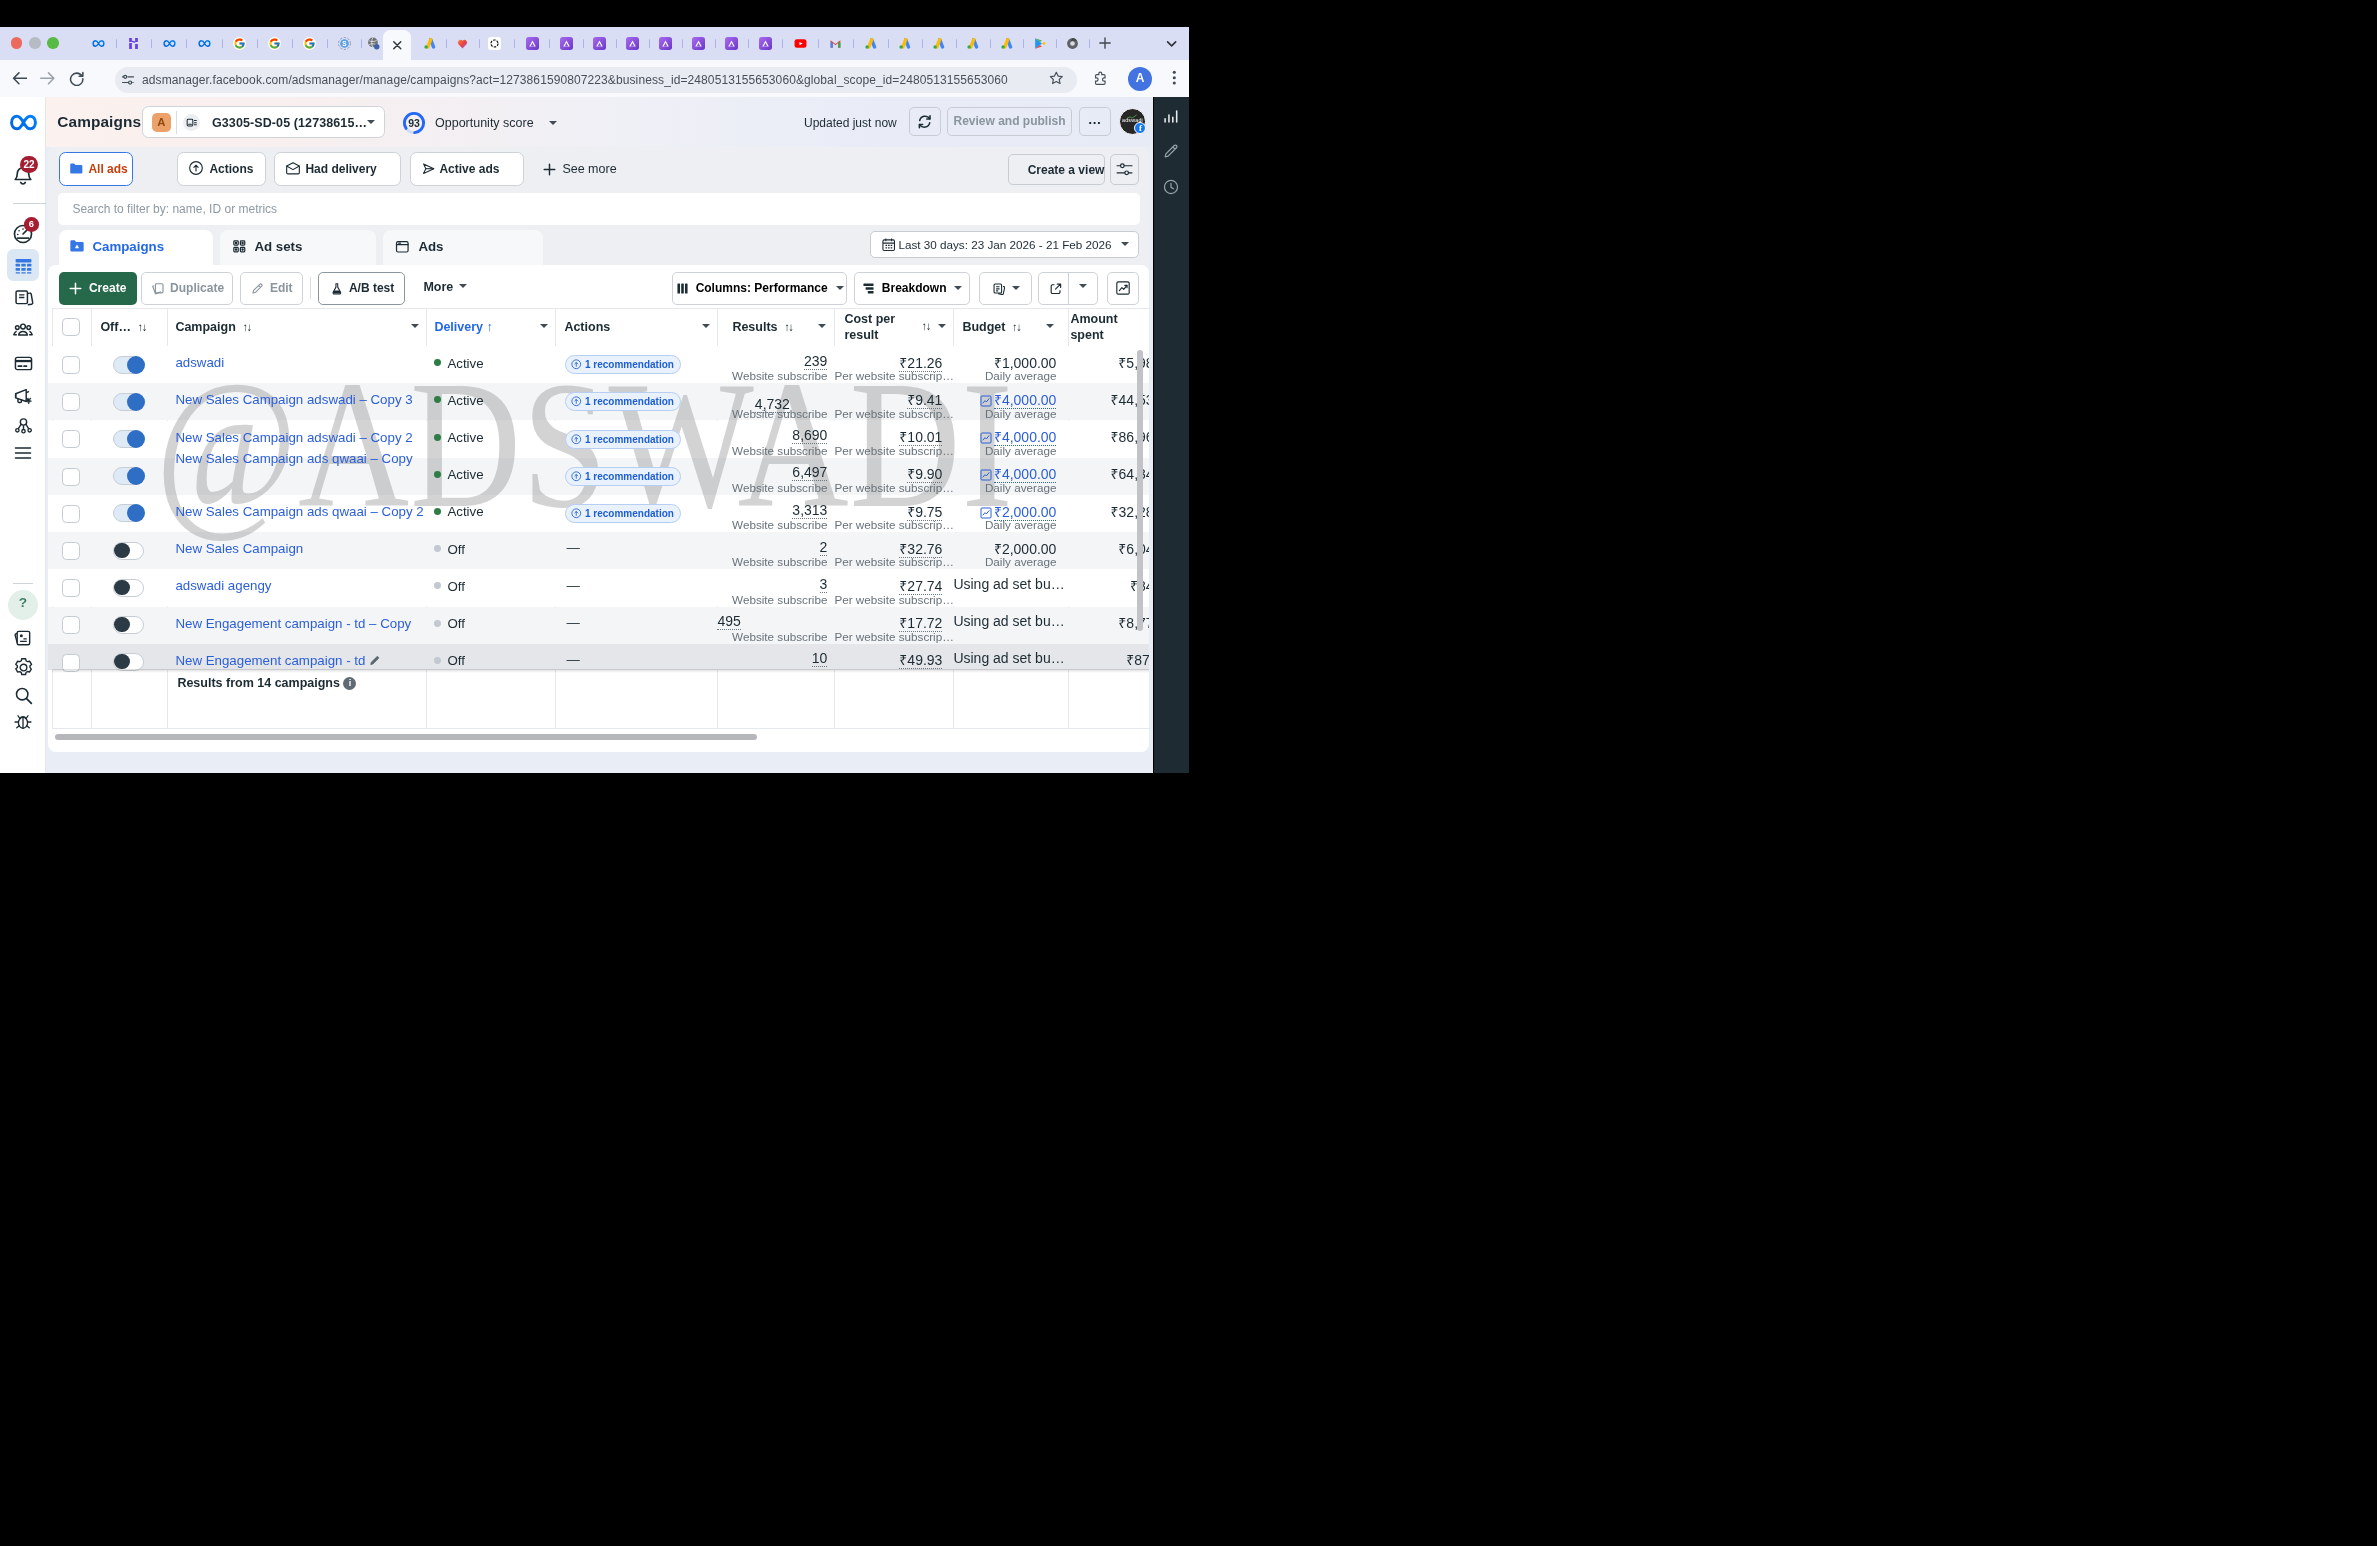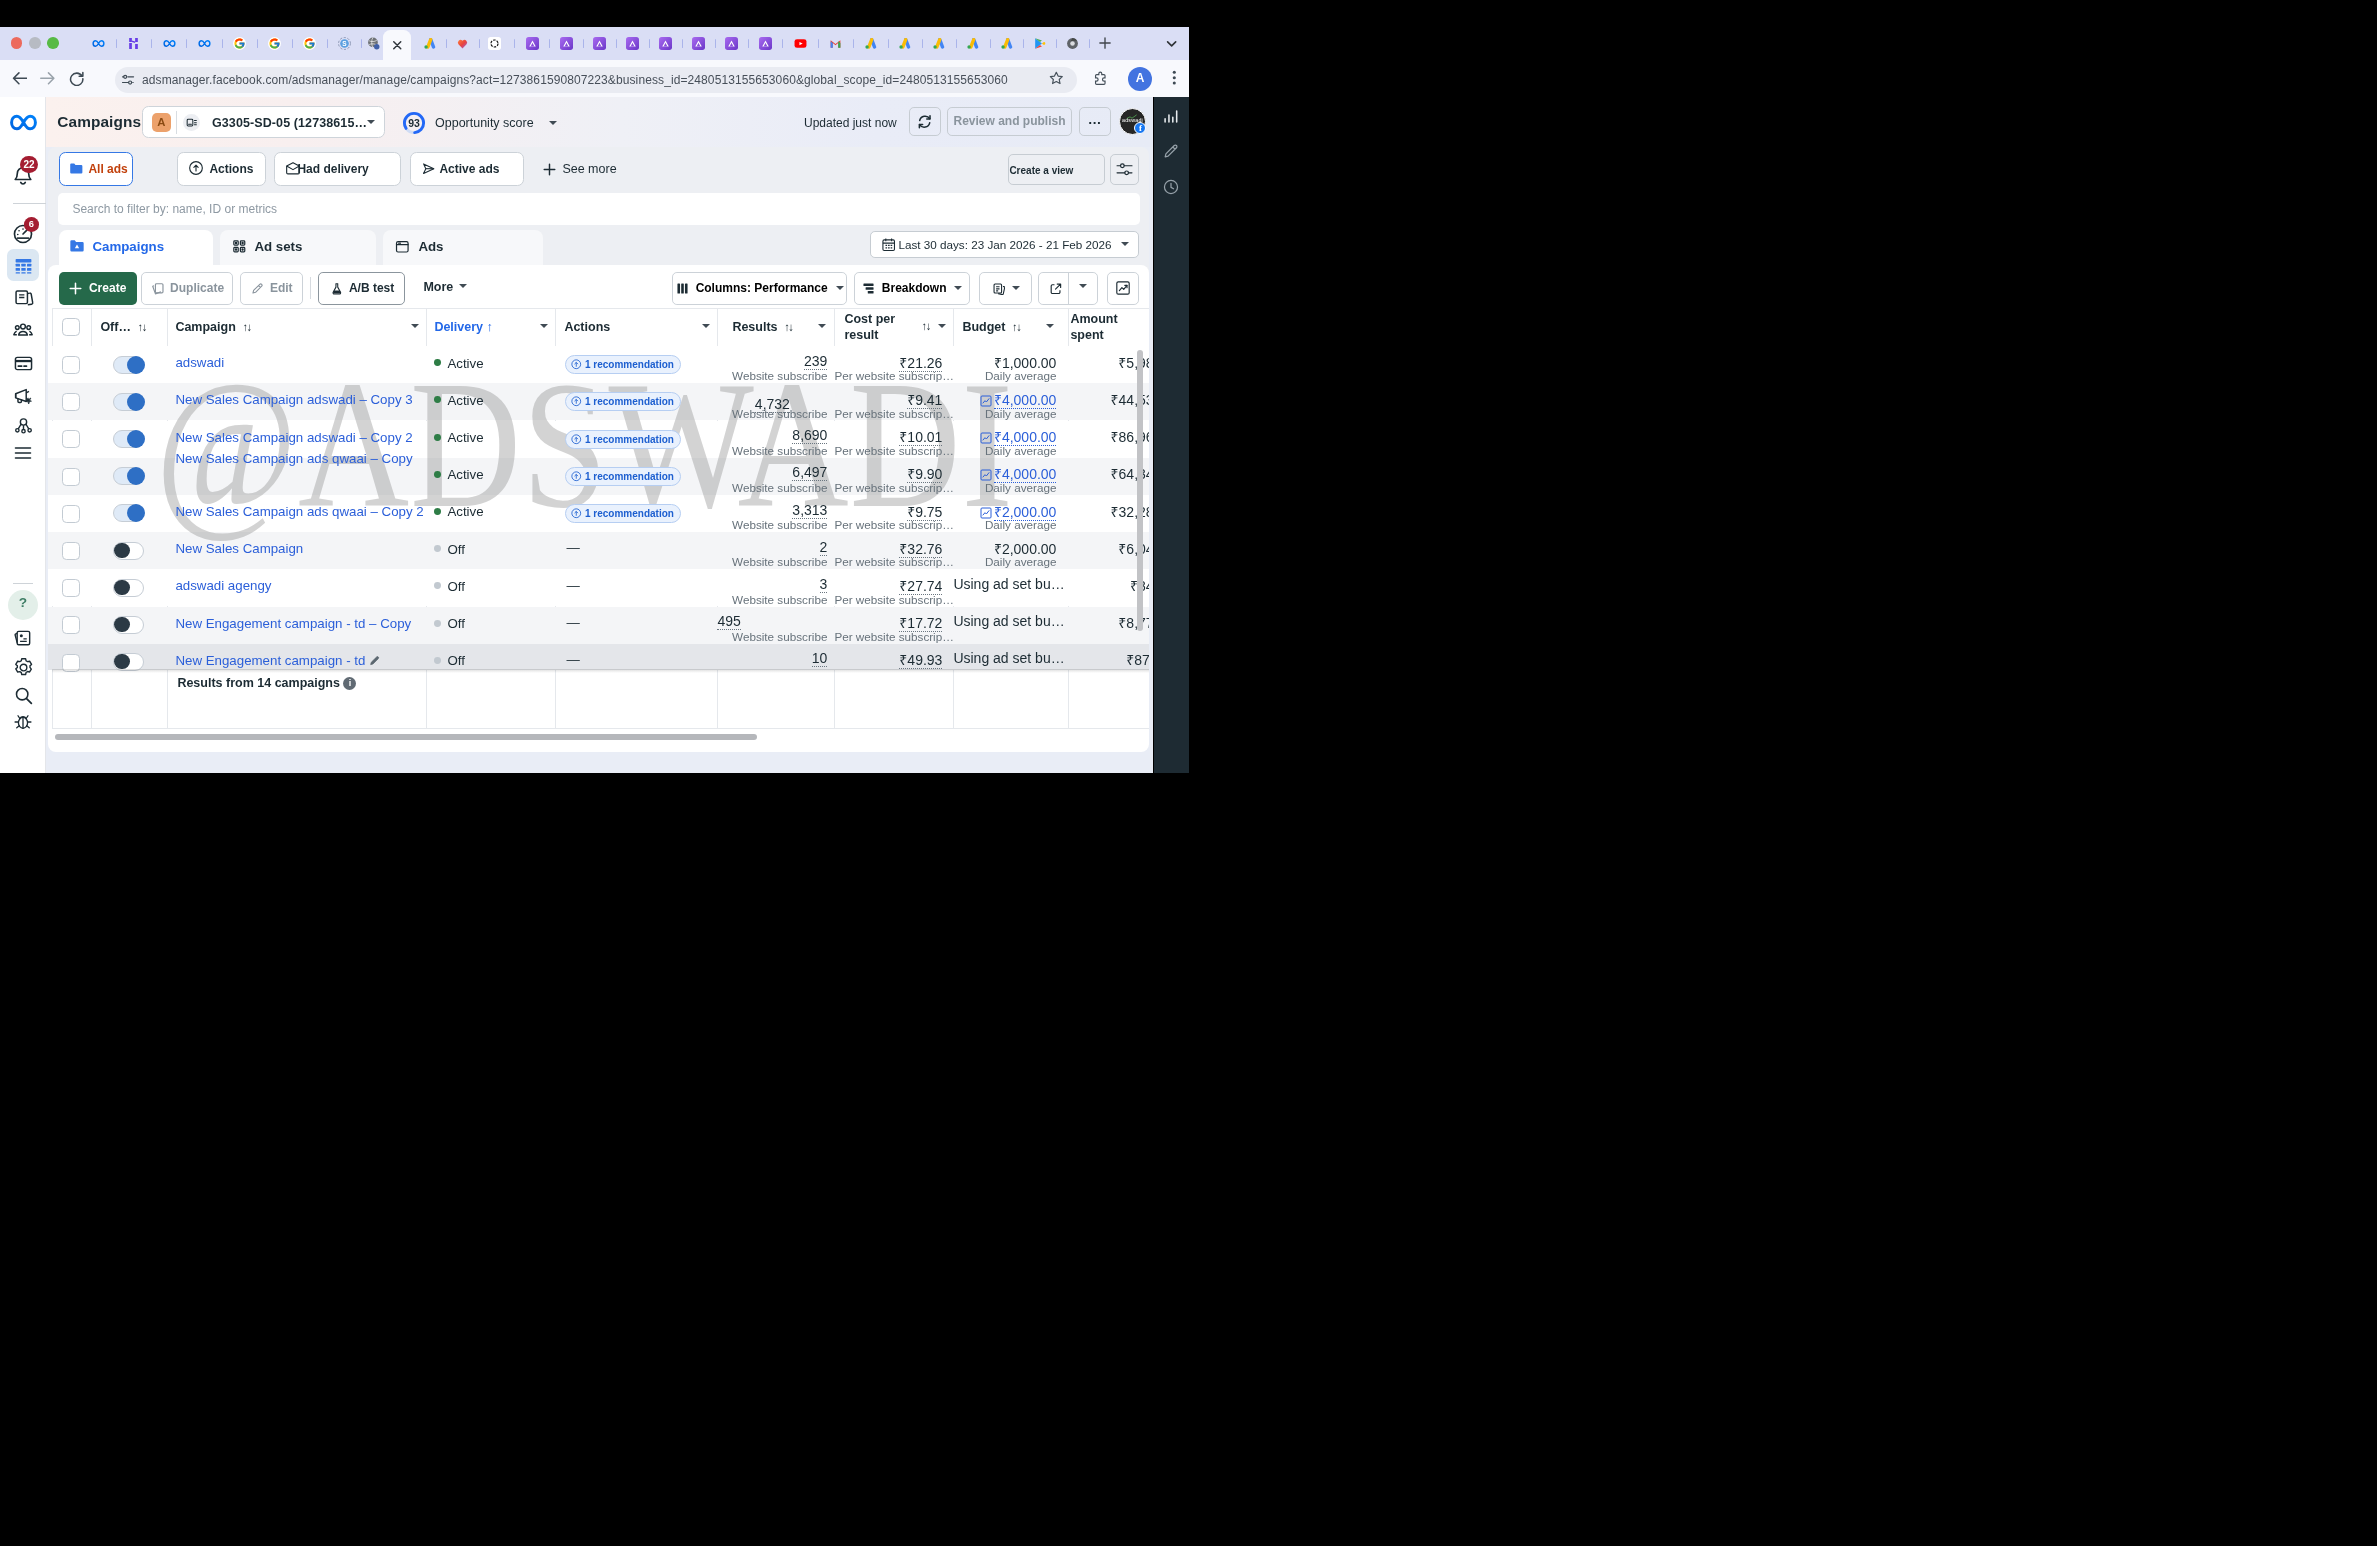--- a/index.html
+++ b/index.html
@@ -525,32 +525,32 @@
         <svg class="abs" style="left:140px;top:13.3px" width="16" height="16" viewBox="0 0 24 24">
           <circle cx="12" cy="12" r="9.5" stroke="#1c2b33" stroke-width="1.7" fill="none"></circle>
           <path d="M12 16.5v-8M8.8 11l3.2-3.2 3.2 3.2" stroke="#1c2b33" stroke-width="1.7" fill="none" stroke-linecap="round" stroke-linejoin="round"></path>
         </svg>
         <div class="abs" style="left:161px;top:14.6px;font-size:12px;font-weight:bold;color:#1c2b33">Actions</div>
         <div class="abs fbtn" style="left:226px;top:4.9px;width:127px"></div>
         <svg class="abs" style="left:237px;top:14px" width="16" height="14.6" viewBox="0 0 24 20">
           <path d="M2.5 6.5 12 1.5l9.5 5v10a1.8 1.8 0 0 1-1.8 1.8H4.3a1.8 1.8 0 0 1-1.8-1.8z" stroke="#1c2b33" stroke-width="1.7" fill="none" stroke-linejoin="round"></path>
           <path d="M2.5 6.5 12 12l9.5-5.5" stroke="#1c2b33" stroke-width="1.7" fill="none" stroke-linejoin="round"></path>
         </svg>
-        <div class="abs" style="left:249px;top:14.6px;font-size:12px;font-weight:bold;color:#1c2b33">Had delivery</div>
+        <div class="abs" style="left:257px;top:14.6px;font-size:12px;font-weight:bold;color:#1c2b33">Had delivery</div>
         <div class="abs fbtn" style="left:362px;top:4.9px;width:114px"></div>
         <svg class="abs" style="left:373px;top:13.7px" width="15.4" height="15.4" viewBox="0 0 24 24">
           <path d="M4 4.5 20 12 4 19.5l3.5-7.5z" stroke="#1c2b33" stroke-width="1.7" fill="none" stroke-linejoin="round"></path>
           <path d="M7.5 12H20" stroke="#1c2b33" stroke-width="1.7"></path>
         </svg>
         <div class="abs" style="left:391px;top:14.6px;font-size:12px;font-weight:bold;color:#1c2b33">Active ads</div>
         <svg class="abs" style="left:495px;top:16px" width="13" height="13" viewBox="0 0 16 16">
           <path d="M8 1.5v13M1.5 8h13" stroke="#1c2b33" stroke-width="1.8" stroke-linecap="round"></path>
         </svg>
         <div class="abs" style="left:514px;top:14.6px;font-size:12.5px;color:#1c2b33">See more</div>
-        <div class="abs" style="left:960px;top:6.5px;width:97px;height:31px;background:transparent;border:0.8px solid #c6ccd2;border-radius:4.9px;text-align:left;line-height:31px;font-size:10px;font-weight:bold;color:#1c2b33">Create a view</div>
+        <div class="abs" style="left:960px;top:6.5px;width:97px;height:31px;background:transparent;border:0.8px solid #c6ccd2;border-radius:4.9px;text-align:right;line-height:31px;font-size:12px;font-weight:bold;color:#1c2b33">Create a view</div>
         <div class="abs" style="left:1062px;top:6.5px;width:29px;height:31px;border:0.8px solid #c6ccd2;border-radius:4.9px"></div>
         <svg class="abs" style="left:1068px;top:14.6px" width="17" height="14.6" viewBox="0 0 24 20">
           <g stroke="#1c2b33" stroke-width="1.7" fill="none">
             <circle cx="9" cy="5" r="2.6"></circle>
             <path d="M1.5 5h4.9M11.6 5h11" stroke-linecap="round"></path>
             <circle cx="15" cy="15" r="2.6"></circle>
             <path d="M1.5 15h11M17.6 15h4.9" stroke-linecap="round"></path>
           </g>
         </svg>
         <div class="abs" id="search"></div>

